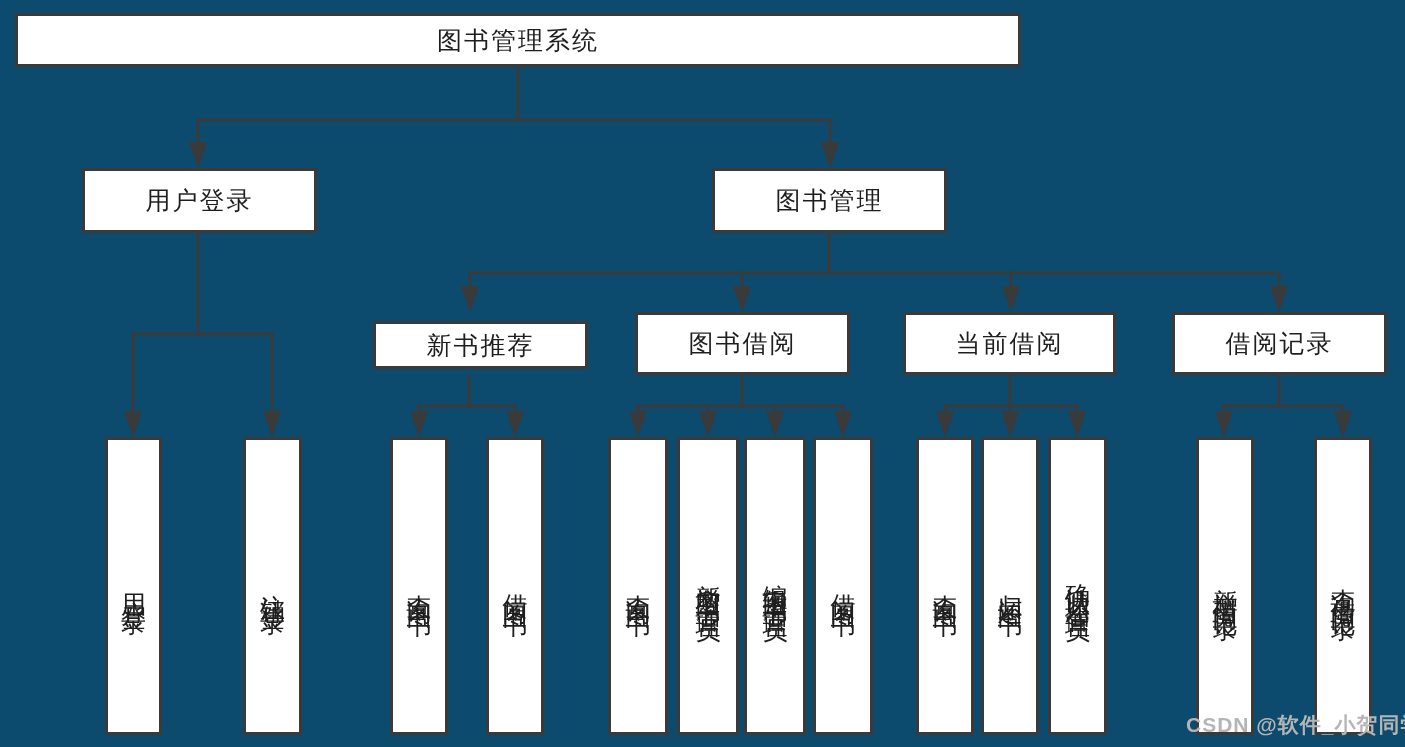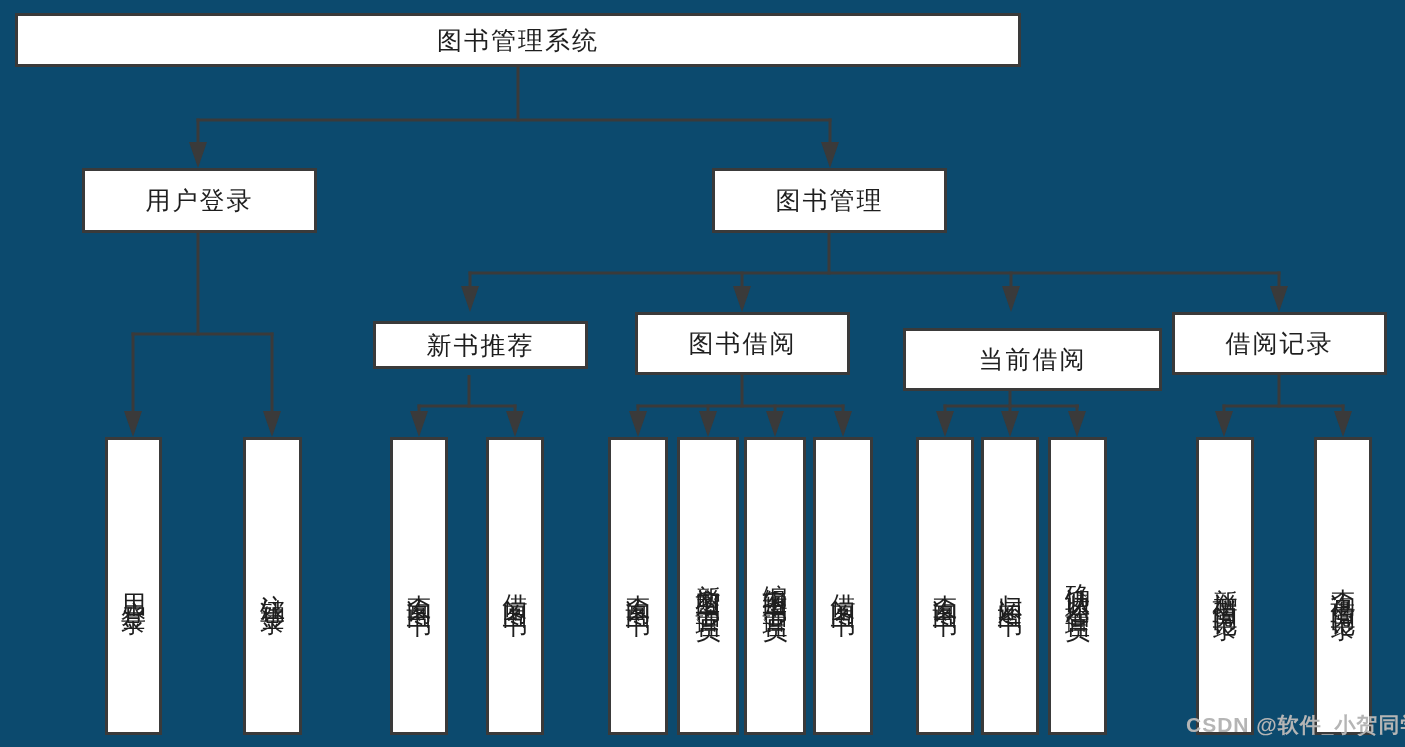--- a/index.html
+++ b/index.html
@@ -148,21 +148,21 @@
   <div class="hbox" style="left:712px; top:168px; width:235px; height:65px;">
     <span>图书管理</span>
   </div>
 
   <div class="hbox" style="left:362px; top:321px; width:215px; height:48px;margin-left:11px;">
     <span>新书推荐</span>
   </div>
   <div class="hbox" style="left:635px; top:312px; width:215px; height:63px;text-align:center;">
     <span>图书借阅</span>
   </div>
-  <div class="hbox" style="left:903px; top:328px; width:259px; height:63px;justify-content:center;">
+  <div class="hbox" style="left:903px; top:312px; width:213px; height:63px;justify-content:center;">
     <span>当前借阅</span>
   </div>
   <div class="hbox" style="left:1172px; top:312px; width:215px; height:63px;">
     <span>借阅记录</span>
   </div>
 
   <div class="vbox" style="left:105px; width:57px;">
     <span class="vtext">用户登录</span>
   </div>
   <div class="vbox" style="left:243px; width:59px;">

